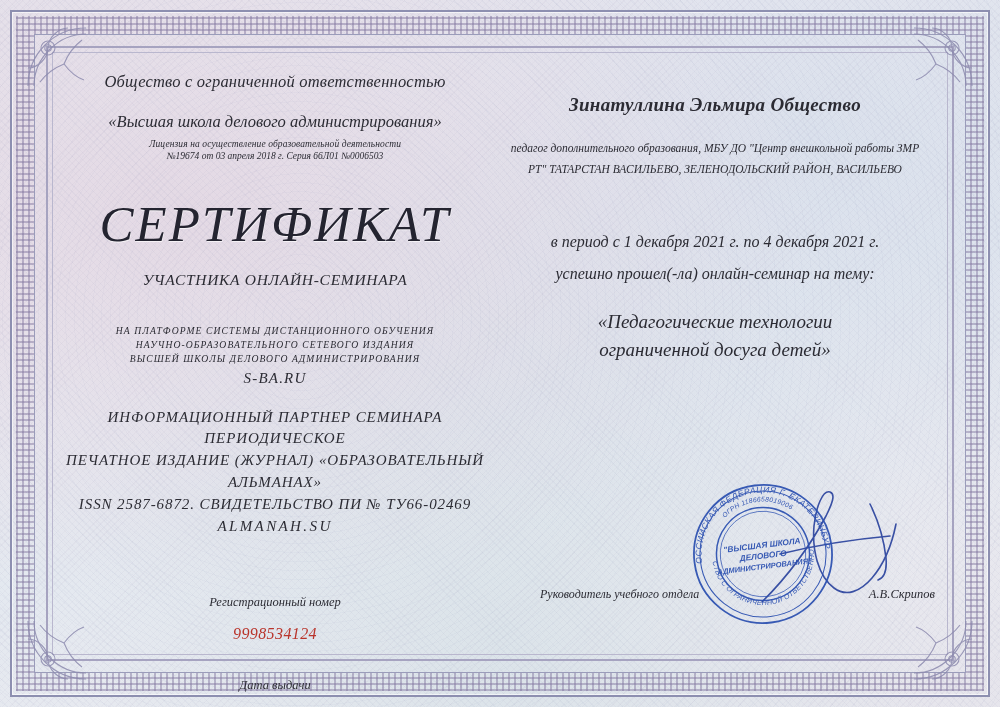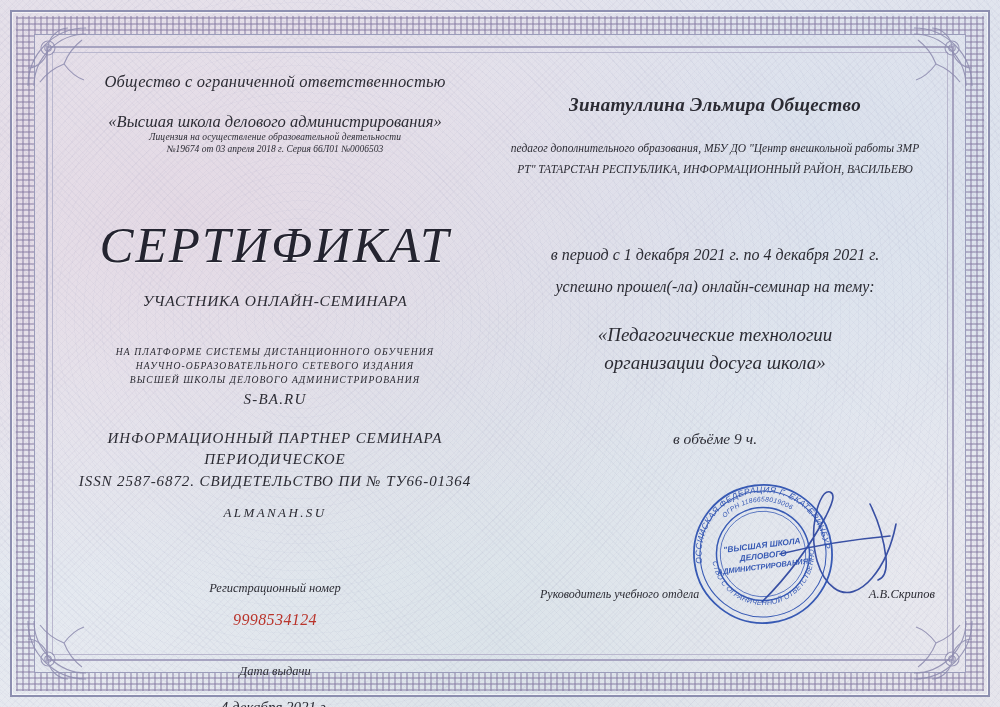--- a/index.html
+++ b/index.html
@@ -103,30 +103,31 @@
     font-size: 16.5px;
     letter-spacing: 0.2px;
     margin-top: 12px;
   }
   .org-line2 {
     font-size: 16.5px;
     margin-top: 20px;
   }
   .license1 {
     font-size: 9.5px;
+    margin-top: 7px;
     letter-spacing: 0.1px;
   }
   .license2 {
     font-size: 9.5px;
     margin-top: 2px;
   }
   .title {
     font-size: 51px;
     letter-spacing: 2px;
-    margin-top: 62px;
+    margin-top: 34px;
     color: #242430;
     text-shadow: 0.5px 0.5px 0 rgba(255,255,255,0.65);
   }
   .subtitle {
     font-size: 15.5px;
     letter-spacing: 0.7px;
     margin-top: 18px;
   }
   .platform {
     font-size: 9.6px;
@@ -139,23 +140,23 @@
     letter-spacing: 1.2px;
     margin-top: 4px;
   }
   .partner {
     font-size: 15px;
     letter-spacing: 0.9px;
     margin-top: 20px;
     line-height: 1.45;
   }
   .partner-url {
-    font-size: 13px;
+    font-size: 15px;
     letter-spacing: 2.4px;
-    margin-top: 12px;
+    margin-top: 3px;
   }
   .reg-label {
     font-size: 12.5px;
     margin-top: 60px;
   }
   .reg-number {
     font-size: 16px;
     color: #b9342b;
     margin-top: 15px;
     letter-spacing: 0.4px;
@@ -188,21 +189,21 @@
     letter-spacing: 0.3px;
   }
   .position {
     font-size: 11.5px;
     margin-top: 22px;
     line-height: 1.85;
     padding: 0 14px;
   }
   .period {
     font-size: 16px;
-    margin-top: 65px;
+    margin-top: 52px;
   }
   .passed {
     font-size: 16px;
     margin-top: 14px;
   }
   .theme {
     font-size: 19px;
     margin-top: 25px;
     line-height: 1.5;
   }
@@ -338,42 +339,42 @@
 
       <div class="platform">
         <div>НА ПЛАТФОРМЕ СИСТЕМЫ ДИСТАНЦИОННОГО ОБУЧЕНИЯ</div>
         <div>НАУЧНО-ОБРАЗОВАТЕЛЬНОГО СЕТЕВОГО ИЗДАНИЯ</div>
         <div>ВЫСШЕЙ ШКОЛЫ ДЕЛОВОГО АДМИНИСТРИРОВАНИЯ</div>
       </div>
       <div class="platform-url">S-BA.RU</div>
 
       <div class="partner">
         <div>ИНФОРМАЦИОННЫЙ ПАРТНЕР СЕМИНАРА ПЕРИОДИЧЕСКОЕ</div>
-        <div>ISSN 2587-6872. СВИДЕТЕЛЬСТВО ПИ № ТУ66-01364</div>
+        <div>ПЕЧАТНОЕ ИЗДАНИЕ (ЖУРНАЛ) «ОБРАЗОВАТЕЛЬНЫЙ АЛЬМАНАХ»</div>
+        <div>ISSN 2587-6872. СВИДЕТЕЛЬСТВО ПИ № ТУ66-02469</div>
       </div>
       <div class="partner-url">ALMANAH.SU</div>
 
       <div class="reg-label">Регистрационный номер</div>
       <div class="reg-number">9998534124</div>
 
       <div class="date-label">Дата выдачи</div>
       <div class="date-value">4 декабря 2021 г.</div>
       <div class="city">г.Екатеринбург</div>
     </div>
 
     <div class="col-right">
       <div class="recipient">Зинатуллина Эльмира Общество</div>
-      <div class="position">педагог дополнительного образования, МБУ ДО "Центр внешкольной работы ЗМР РТ" ТАТАРСТАН РЕСПУБЛИКА, ИНФОРМАЦИОННЫЙ РАЙОН, ВАСИЛЬЕВО</div>
+      <div class="position">педагог дополнительного образования, МБУ ДО "Центр внешкольной работы ЗМР РТ" ТАТАРСТАН ВАСИЛЬЕВО, ЗЕЛЕНОДОЛЬСКИЙ РАЙОН, ВАСИЛЬЕВО</div>
       <div class="period">в период с 1 декабря 2021 г. по 4 декабря 2021 г.</div>
       <div class="passed">успешно прошел(-ла) онлайн-семинар на тему:</div>
       <div class="theme">
         <div>«Педагогические технологии</div>
-        <div>организации досуга школа»</div>
+        <div>ограниченной досуга детей»</div>
       </div>
-      <div class="volume">в объёме 9 ч.</div>
     </div>
 
     <div class="sign-row">
       <div class="sign-label">Руководитель учебного отдела</div>
       <div class="sign-name">А.В.Скрипов</div>
     </div>
 
     <div class="handsign">
       <svg viewBox="0 0 175 135">
         <g fill="none" stroke="#27409c" stroke-width="1.6" stroke-linecap="round">

